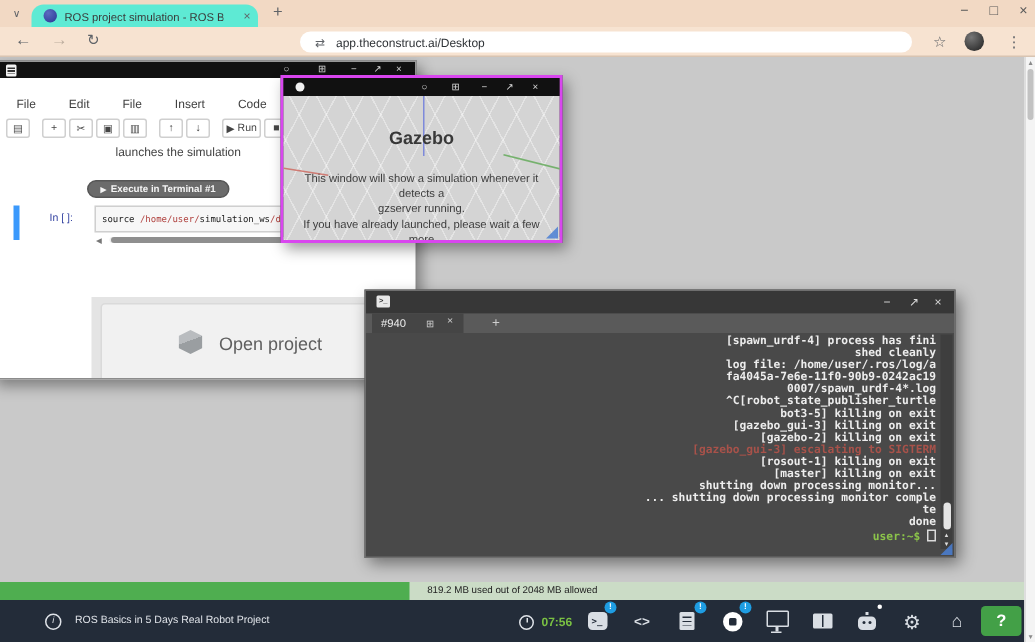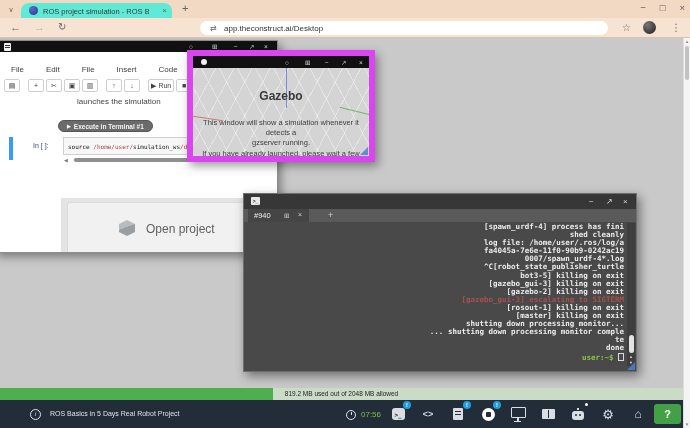--- a/index.html
+++ b/index.html
@@ -76,21 +76,21 @@
   #card-outer{position:absolute;left:66px;top:157px;width:220px;height:58px;background:#e4e4e4;}
   #card-inner{position:absolute;left:72px;top:161px;width:212px;height:54px;background:#f1f1f1;
     border:1px solid #dadada;border-radius:3px;box-sizing:border-box;}
   #gz-cube{position:absolute;left:124px;top:179px;width:16px;height:16px;
     clip-path:polygon(50% 0,100% 25%,100% 75%,50% 100%,0 75%,0 25%);
     background:linear-gradient(160deg,#b9bcbf 0 45%,#9a9ea1 45% 100%);}
   #open-gazebo-label{position:absolute;left:151px;top:181px;font-size:12px;color:#5f5f5f;}
 
   
   #gazebo-win{position:absolute;left:187px;top:12px;width:188px;height:112px;
-    border:6px solid #d946ef;box-shadow:3px 4px 9px rgba(0,0,0,.38);box-sizing:border-box;background:#404040;}
+    border:2px solid #d946ef;box-shadow:3px 4px 9px rgba(0,0,0,.38);box-sizing:border-box;background:#404040;}
   #gz-titlebar{height:12px;}
   #gz-appicon{position:absolute;left:8px;top:3px;width:6px;height:6px;border-radius:50%;background:#f0f0f0;}
   #gz-content{position:absolute;left:0;top:12px;right:0;bottom:0;background:#d4d4d4;overflow:hidden;
     background-image:
       repeating-linear-gradient(62deg,rgba(255,255,255,.38) 0 1px,transparent 1px 16px),
       repeating-linear-gradient(-62deg,rgba(255,255,255,.38) 0 1px,transparent 1px 16px);}
   #gz-axis-blue{position:absolute;left:93px;top:0;width:1px;height:40px;background:rgba(110,125,220,.85);}
   #gz-axis-green{position:absolute;left:146px;top:44px;width:44px;height:1px;background:rgba(100,170,90,.85);transform:rotate(14deg);}
   #gz-axis-red{position:absolute;left:0;top:50px;width:30px;height:1px;background:rgba(205,100,90,.8);transform:rotate(9deg);}
   #gz-title{position:absolute;left:0;right:0;top:21px;text-align:center;font-size:12px;font-weight:bold;color:#383838;}
@@ -128,21 +128,21 @@
   #memory-text{position:absolute;left:0;right:0;top:0;height:12px;line-height:12px;text-align:center;
     font-size:6.5px;color:#222;}
 
   
   #taskbar{position:absolute;left:0;top:362px;width:683px;height:28px;background:#232c39;}
   #info-icon{position:absolute;left:30px;top:9px;width:9px;height:9px;border:1px solid #dfe3e8;border-radius:50%;
     font-size:6px;line-height:9px;text-align:center;color:#dfe3e8;font-style:italic;}
   #course-title{position:absolute;left:50px;top:10px;font-size:7px;color:#dfe3e8;}
   #clock-icon{position:absolute;left:346px;top:9.5px;width:8px;height:8px;border:1px solid #dfe3e8;border-radius:50%;}
   #clock-icon::before{content:'';position:absolute;left:3.5px;top:1.5px;width:1px;height:3px;background:#dfe3e8;}
-  #clock-text{position:absolute;left:361px;top:9.5px;font-size:8px;font-weight:normal;color:#7ac143;}
+  #clock-text{position:absolute;left:361px;top:9.5px;font-size:8px;font-weight:bold;color:#7ac143;}
   #taskbar-icons{position:absolute;left:0;top:0;right:0;bottom:0;}
   .tb-item{position:absolute;top:6px;width:16px;height:16px;display:flex;align-items:center;justify-content:center;}
   .tb-icon{position:relative;display:flex;align-items:center;justify-content:center;}
   .tb-glyph{color:#d9dee4;font-size:9px;font-weight:bold;}
   .icon-terminal{width:13px;height:12px;background:#d9dee4;border-radius:3px;}
   .icon-terminal .tb-glyph{color:#232c39;font-size:6px;font-family:"DejaVu Sans Mono",monospace;}
   .icon-gear .tb-glyph{font-size:13px;font-weight:normal;}
   .icon-home .tb-glyph{font-size:12px;font-weight:normal;}
   .icon-notebook{width:10px;height:12px;background:#d9dee4;border-radius:1px;}
   .icon-notebook::before{content:'';position:absolute;left:2px;right:2px;top:3px;height:6px;

